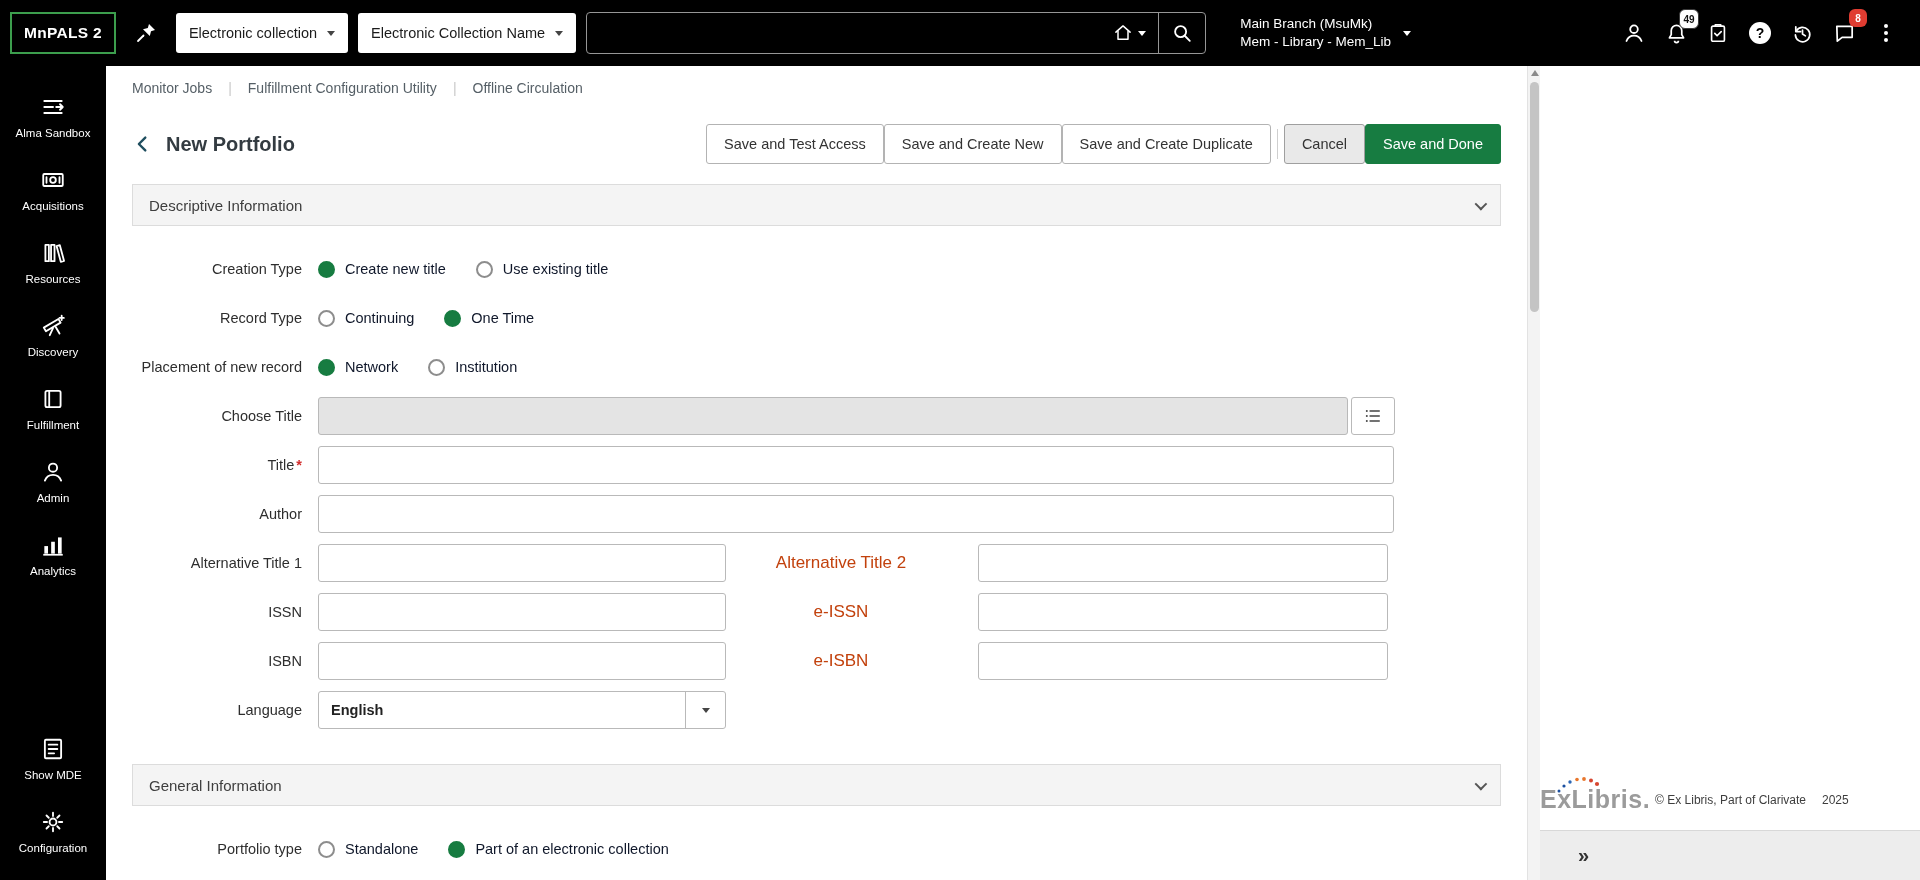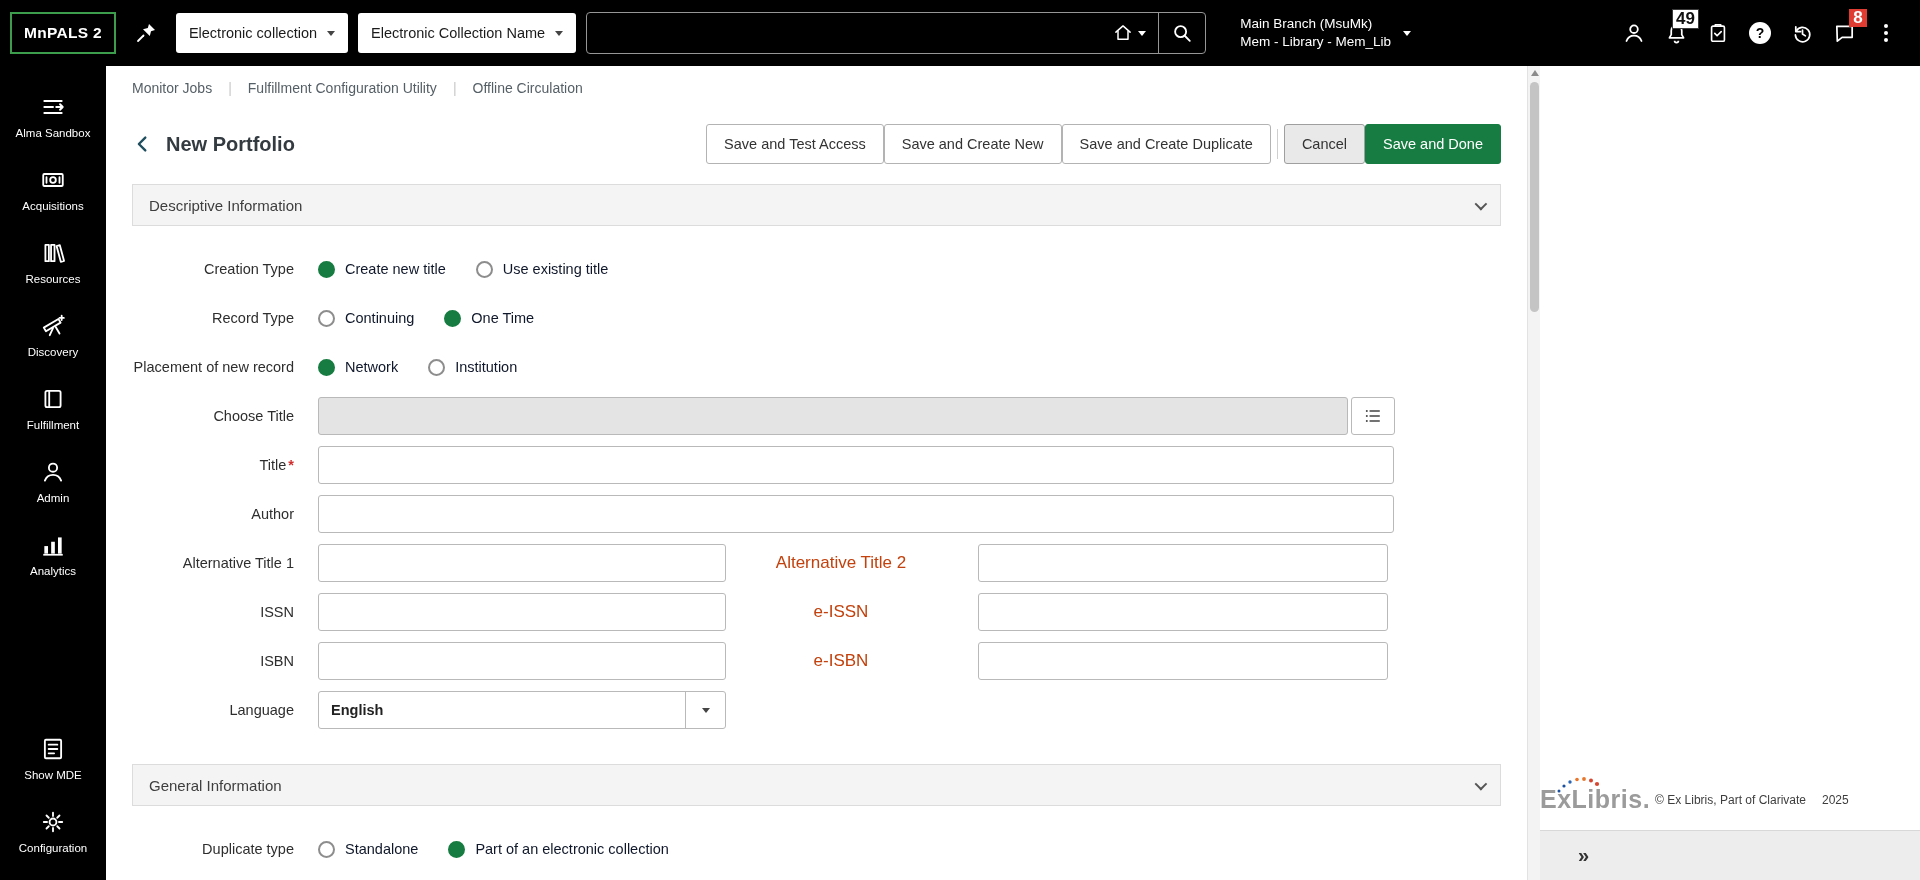--- a/index.html
+++ b/index.html
@@ -15,21 +15,21 @@
   .caret-dark { width: 0; height: 0; border-left: 4.5px solid transparent; border-right: 4.5px solid transparent; border-top: 5.5px solid #444; }
   .caret-light { width: 0; height: 0; border-left: 4.5px solid transparent; border-right: 4.5px solid transparent; border-top: 5.5px solid #fff; }
   .search-wrap { flex: 1; max-width: 620px; height: 42px; border: 1px solid #969696; border-radius: 4px; display: flex; align-items: center; background: #000; overflow: hidden; }
   .search-input { flex: 1; height: 100%; background: transparent; border: none; outline: none; color: #fff; font-size: 14px; padding: 0 14px; font-family: inherit; }
   .home-btn { display: flex; align-items: center; gap: 5px; padding: 0 12px; height: 100%; background: none; border: none; cursor: pointer; }
   .search-sep { width: 1px; height: 42px; background: #969696; }
   .mag-btn { width: 46px; height: 100%; background: none; border: none; display: flex; align-items: center; justify-content: center; cursor: pointer; }
   .location { display: flex; align-items: center; gap: 12px; margin-left: 24px; color: #fff; cursor: pointer; }
   .location .lines { font-size: 13.5px; line-height: 1.35; white-space: nowrap; }
   .top-icons { margin-left: auto; display: flex; align-items: center; gap: 2px; }
-  .badge { position: absolute; top: 0; right: -3px; min-width: 20px; height: 20px; border-radius: 0; font-size: 17px; display: flex; align-items: center; justify-content: center; font-weight: bold; padding: 0 3px; }
+  .badge { position: absolute; top: 0; right: -3px; min-width: 20px; height: 20px; border-radius: 6px; font-size: 10px; display: flex; align-items: center; justify-content: center; font-weight: bold; padding: 0 3px; }
   .badge.light { background: #fff; color: #111; border: 1px solid #3a3a3a; }
   .badge.red { background: #e03c31; color: #fff; min-width: 18px; height: 18px; }
   .help-circle { width: 22px; height: 22px; border-radius: 50%; background: #fff; color: #000; font-size: 14px; font-weight: bold; display: flex; align-items: center; justify-content: center; }
   .kebab { display: flex; flex-direction: column; gap: 3px; }
   .kebab i { width: 4px; height: 4px; border-radius: 50%; background: #fff; }
 
   
   .bodywrap { flex: 1; display: flex; min-height: 0; }
   .sidebar { width: 106px; background: #000; display: flex; flex-direction: column; padding: 14px 0 12px; flex-shrink: 0; }
   .side-item { height: 73px; display: flex; flex-direction: column; align-items: center; justify-content: center; gap: 7px; color: #fff; font-size: 11.5px; cursor: pointer; text-align: center; }
@@ -48,21 +48,21 @@
   .btn.cancel { background: #e9e9e9; border-color: #9f9f9f; }
   .btn.primary { background: #177c41; border-color: #177c41; color: #fff; }
   .vdiv { width: 1px; height: 30px; background: #cfcfcf; margin: 0 6px; }
 
   .content { flex: 1; min-height: 0; overflow: hidden; padding: 8px 26px 0; }
   .section { margin-bottom: 18px; }
   .section-header { height: 42px; background: #f4f4f4; border: 1px solid #dcdcdc; display: flex; align-items: center; justify-content: space-between; padding: 7px 16px; font-size: 15px; color: #3e3e3e; cursor: pointer; gap: 48px; }
   .chev { width: 9px; height: 9px; border-right: 2px solid #555; border-bottom: 2px solid #555; transform: rotate(45deg) translateY(-2px); }
   .form { padding: 24px 0 6px; }
   .row { display: flex; align-items: center; margin-bottom: 11px; min-height: 38px; }
-  .lbl { width: 186px; padding-right: 24px; text-align: right; font-size: 14.5px; color: #2e2e2e; flex-shrink: 0; line-height: 1.25; }
+  .lbl { width: 186px; padding-right: 16px; text-align: right; font-size: 14.5px; color: #2e2e2e; flex-shrink: 0; line-height: 1.25; }
   .lbl2 { width: 252px; padding-right: 22px; text-align: center; font-size: 17px; color: #c2410c; flex-shrink: 0; }
   .req { color: #d22d2d; margin-left: 2px; font-weight: bold; }
   .input { height: 38px; border: 1px solid #b9b9b9; border-radius: 3px; font-size: 14px; color: #222; padding: 0 10px; outline: none; background: #fff; font-family: inherit; }
   .w-full { width: 1076px; }
   .w-half { width: 408px; }
   .w-half2 { width: 410px; }
   .input.disabled { background: #e4e4e4; }
   .choose-wrap { display: flex; gap: 3px; align-items: center; }
   .choose-input { width: 1030px; }
   .list-btn { width: 44px; height: 38px; background: #fff; border: 1px solid #b9b9b9; border-radius: 3px; display: flex; align-items: center; justify-content: center; cursor: pointer; }
@@ -395,21 +395,21 @@
           </div>
         </section>
 
         <section class="section">
           <div class="section-header">
             <span>General Information</span>
             <span class="chev"></span>
           </div>
           <div class="form">
             <div class="row">
-              <div class="lbl">Duplicate type</div>
+              <div class="lbl">Portfolio type</div>
               <div class="radio-group">
                 <label class="radio-opt">
                   <span class="radio"></span>
                   <span>Standalone</span>
                 </label>
                 <label class="radio-opt">
                   <span class="radio checked"></span>
                   <span>Part of an electronic collection</span>
                 </label>
               </div>

